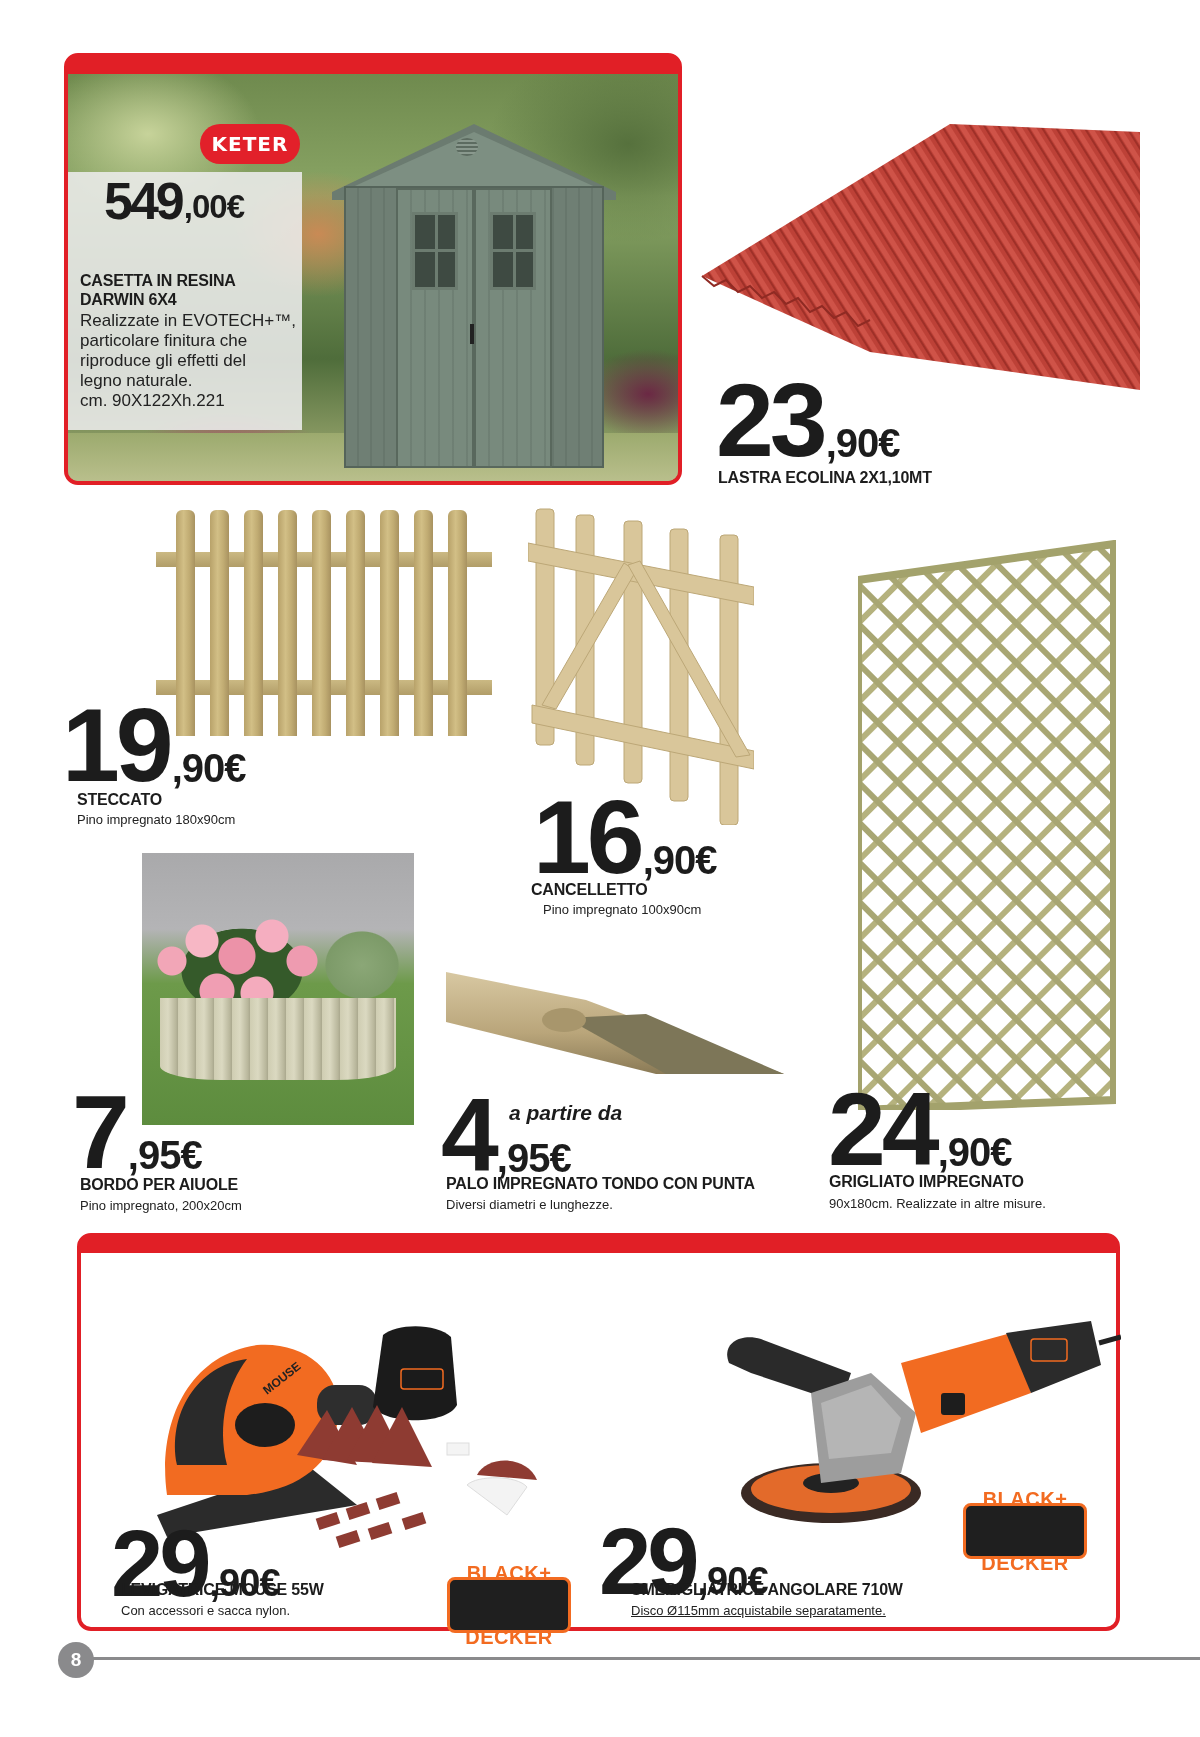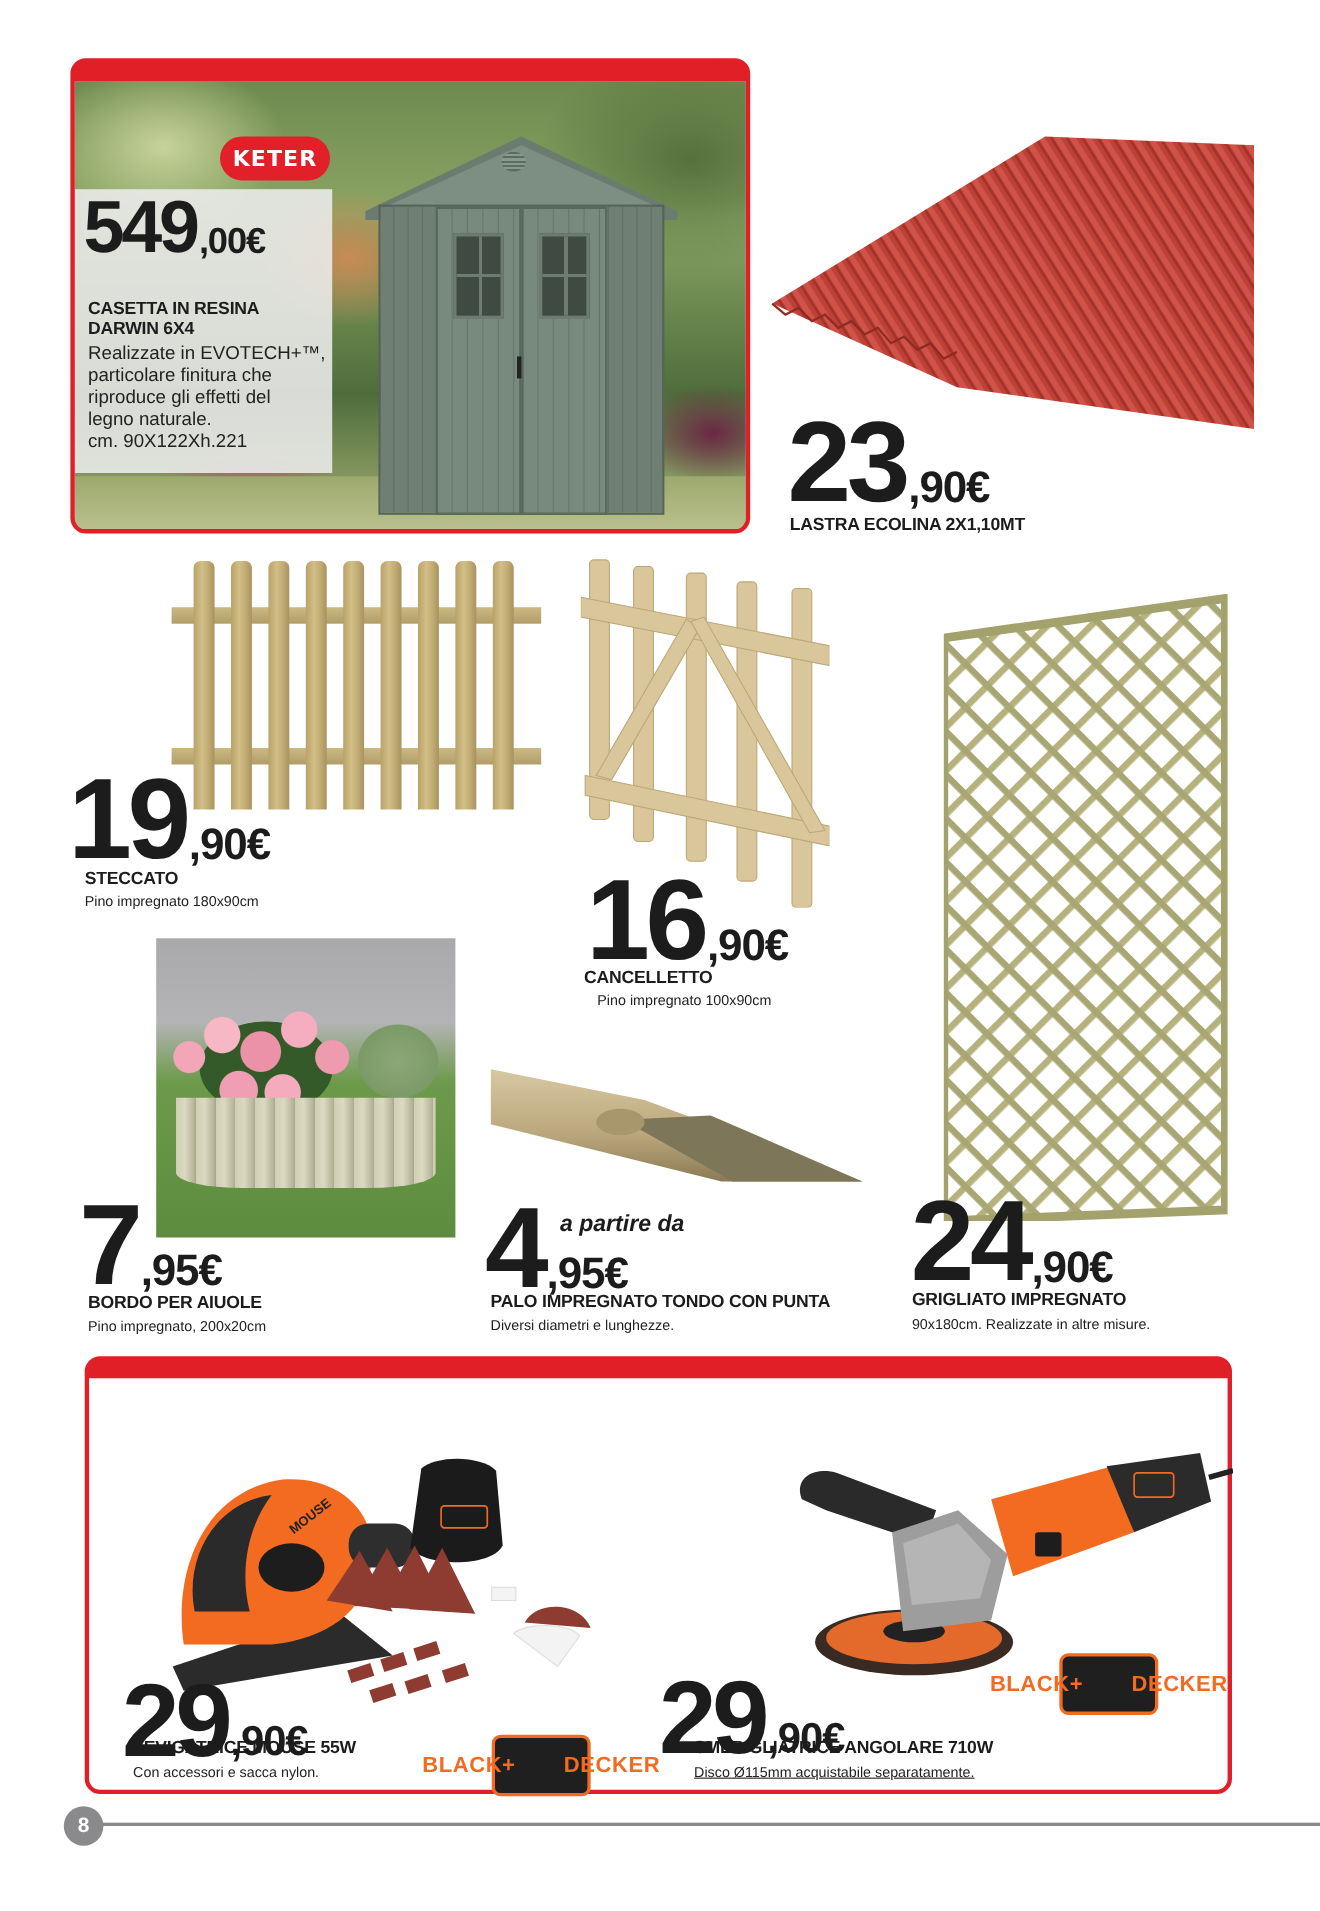--- a/index.html
+++ b/index.html
@@ -29,21 +29,21 @@
   .shed-door { position: absolute; top: 0; width: 78px; height: 280px; border: 2px solid #59685d; background: repeating-linear-gradient(90deg,#788a7d 0px,#788a7d 12px,#65756a 13px,#788a7d 14px); }
   .shed-window { position: absolute; top: 22px; left: 14px; width: 46px; height: 78px; border: 3px solid #6c7c70; background:
      linear-gradient(90deg, transparent 20px, #6c7c70 20px, #6c7c70 23px, transparent 23px),
      linear-gradient(180deg, transparent 34px, #6c7c70 34px, #6c7c70 37px, transparent 37px),
      #3e4a42; }
   .shed-handle { position: absolute; width: 4px; height: 20px; background: #222; top: 136px; }
   .shed-vent { position: absolute; left: 124px; top: 18px; width: 22px; height: 18px; border-radius: 50%; background: repeating-linear-gradient(180deg,#5c6b60 0,#5c6b60 2px,#8a998e 2px,#8a998e 4px); }
   .info-panel { position: absolute; left: 0; top: 98px; width: 234px; height: 258px; background: rgba(236,236,236,0.88); }
   .keter-badge { position: absolute; left: 132px; top: 50px; width: 100px; height: 40px; border-radius: 20px; background: #e2202a; color: #fff; font-family: "DejaVu Sans", sans-serif; font-weight: 700; font-size: 20px; letter-spacing: 1px; display: flex; align-items: center; justify-content: center; }
   .feature-box .price { left: 8px; top: 106px; }
-  .feature-box .price .int { font-size: 67px; letter-spacing: -3px; }
+  .feature-box .price .int { font-size: 52px; letter-spacing: -3px; margin-left: 28px; }
   .feature-box .price .dec { font-size: 33px; }
   .feature-box .name { left: 12px; font-size: 16px; }
   .feature-box .desc { left: 12px; font-size: 17px; line-height: 20px; white-space: normal; width: 230px; }
 
   
   .sheet { left: 700px; top: 120px; width: 440px; height: 270px; }
 
   
   .fence { left: 156px; top: 510px; width: 336px; height: 226px; }
   .picket { position: absolute; top: 0; width: 19px; height: 226px; background: linear-gradient(90deg,#b8a26a,#d2bf86 40%,#c1ac73 70%,#a89260); border-radius: 6px 6px 0 0; }
@@ -69,21 +69,21 @@
   .lavender { position: absolute; left: 170px; top: 52px; width: 102px; height: 110px; background: radial-gradient(ellipse 60px 55px at 50px 60px,#8ba777 0,#7c9a68 60%,transparent 62%); }
   .logs { position: absolute; left: 18px; top: 145px; width: 236px; height: 82px; background: repeating-linear-gradient(90deg,#cfcdb2 0px,#dbd9c1 8px,#b8b69b 16px,#a9a78d 18px); border-radius: 0 0 60px 60px / 0 0 14px 14px; }
 
   
   .stake { left: 446px; top: 962px; width: 338px; height: 120px; }
 
   
   .tools-box { left: 77px; top: 1233px; width: 1043px; height: 398px; border: 4px solid #e11f26; border-top-width: 20px; border-radius: 14px; background: #fff; }
   .tools-box .price .int { font-size: 94px; }
   .tools-box .price .dec { font-size: 38px; }
-  .bd-logo { position: absolute; width: 90px; height: 56px; border-radius: 8px; background: #1f1f1f; border: 3px solid #f26b21; color: #f26b21; font-family: "Liberation Sans", sans-serif; font-weight: 700; font-size: 20px; line-height: 20px; letter-spacing: 0.5px; display: flex; align-items: center; justify-content: center; gap: 44px; }
+  .bd-logo { position: absolute; width: 124px; height: 56px; border-radius: 8px; background: #1f1f1f; border: 3px solid #f26b21; color: #f26b21; font-family: "Liberation Sans", sans-serif; font-weight: 700; font-size: 20px; line-height: 20px; letter-spacing: 0.5px; display: flex; flex-direction: column; align-items: center; justify-content: center; gap: 44px; }
 
   
   .page-num { left: 58px; top: 1642px; width: 36px; height: 36px; border-radius: 50%; background: #8a8a8c; color: #fff; font-family: "Liberation Sans", sans-serif; font-weight: 700; font-size: 19px; display: flex; align-items: center; justify-content: center; }
   .page-line { left: 92px; top: 1657px; width: 1108px; height: 3px; background: #8a8a8c; }
 </style>
 </head>
 <body>
 
 <div class="abs feature-box">
   <div class="garden-bg"></div>

